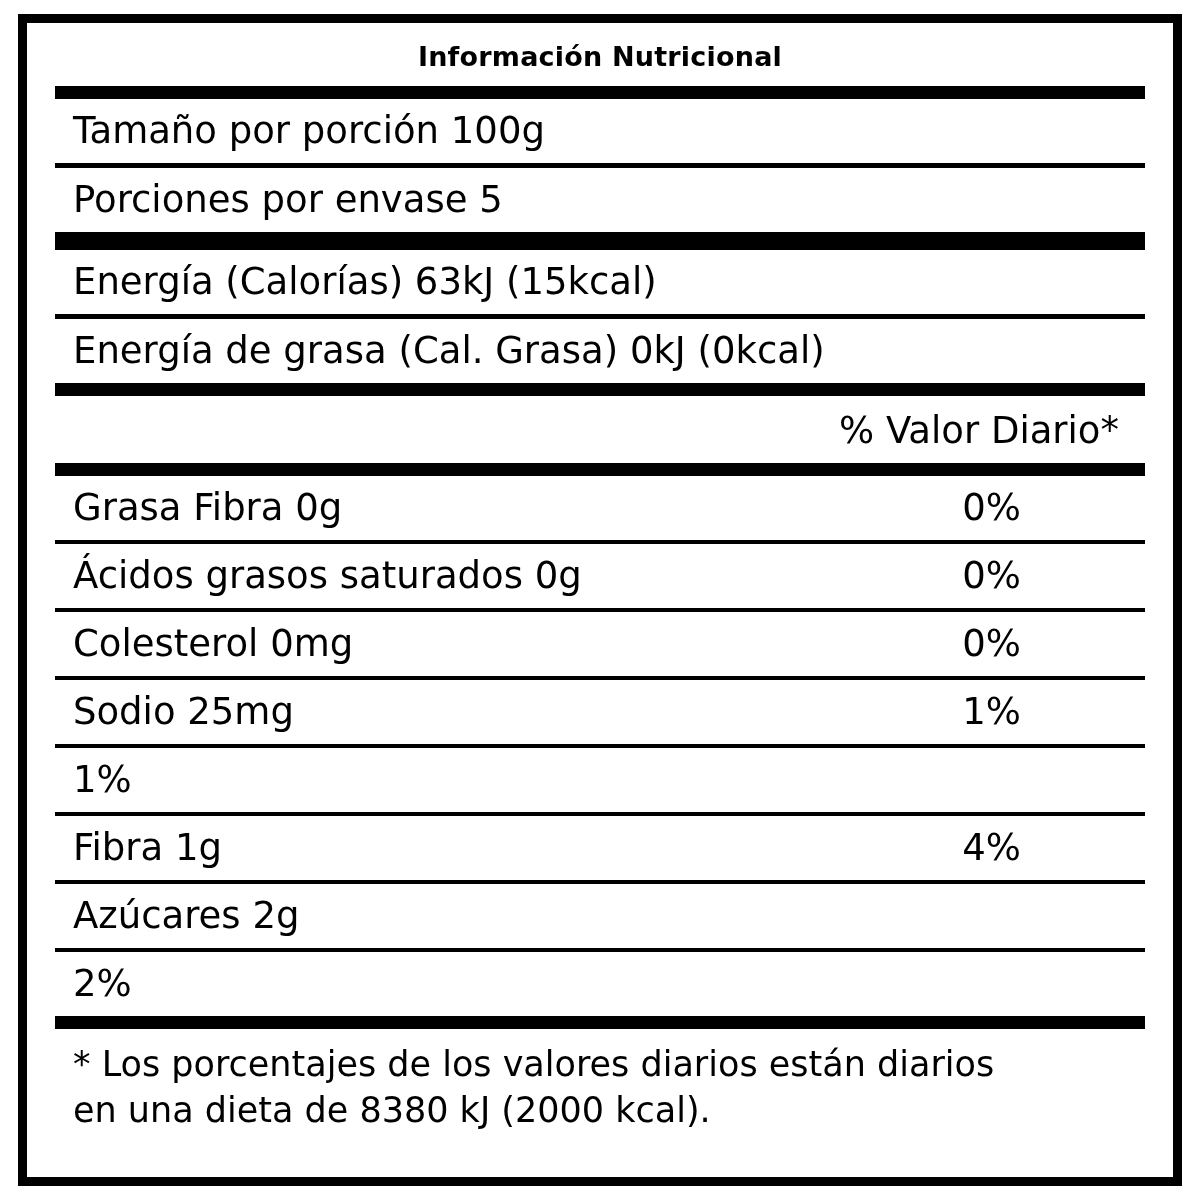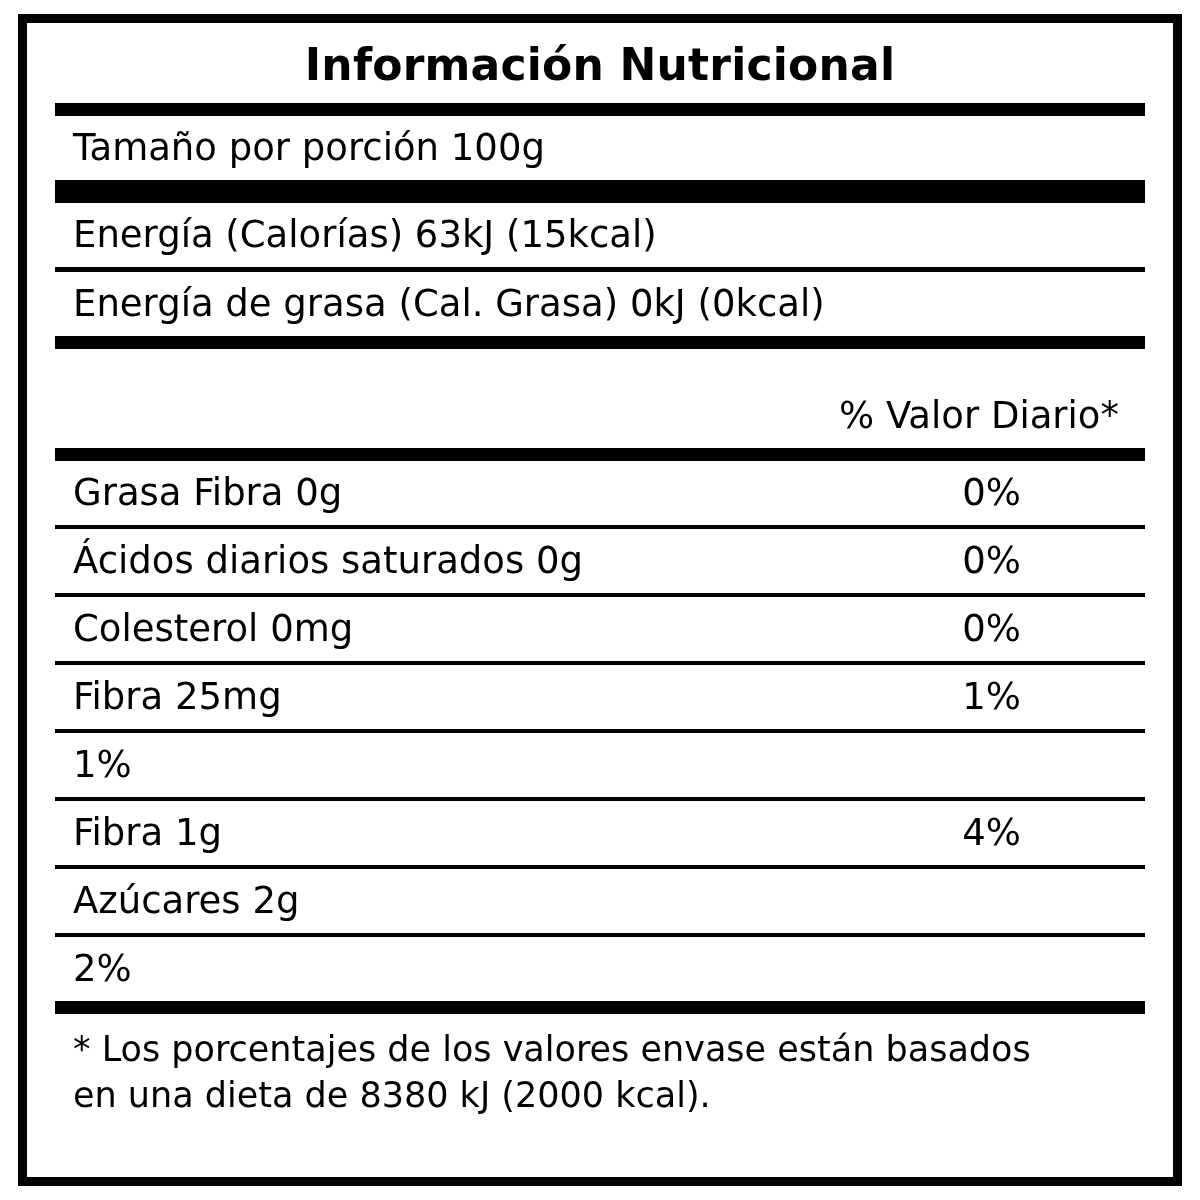--- a/index.html
+++ b/index.html
@@ -29,21 +29,21 @@
   .inner {
     position: relative;
     box-sizing: border-box;
     width: 100%;
     height: 100%;
     padding: 0 0 0 0;
   }
 
   .title {
     text-align: center;
-    font-size: 44px;
+    font-size: 27px;
     font-weight: bold;
     line-height: 1.0;
     padding: 20px 0 16px 0;
     letter-spacing: 0.2px;
   }
 
   .rule {
     height: 5px;
     background: #000000;
     margin: 0 28px;
@@ -75,21 +75,20 @@
   }
 
   .row.dv-header {
     justify-content: flex-end;
     padding-top: 16px;
     padding-bottom: 14px;
   }
   .row.dv-header .dv-label {
     padding-right: 22px;
     font-size: 37px;
-    margin-top: 32px;
   }
 
   .footnote {
     font-size: 35px;
     line-height: 1.32;
     padding: 12px 30px 0 46px;
   }
   .footnote div {
     white-space: nowrap;
   }
@@ -103,20 +102,23 @@
     <div class="title">Información Nutricional</div>
 
     <div class="rule thick"></div>
 
     <div class="row">
       <span class="label">Tamaño por porción 100g</span>
     </div>
 
     <div class="rule"></div>
 
+    <div class="row">
+      <span class="label">Porciones por envase 5</span>
+    </div>
 
     <div class="rule thick"></div>
 
 
     <div class="rule"></div>
 
     <div class="row">
       <span class="label">Energía (Calorías) 63kJ (15kcal)</span>
     </div>
 
@@ -134,33 +136,33 @@
 
     <div class="rule thick"></div>
 
     <div class="row">
       <span class="label">Grasa Fibra   0g</span>
       <span class="value">0%</span>
     </div>
     <div class="rule thin"></div>
 
     <div class="row">
-      <span class="label">Ácidos diarios saturados  0g</span>
+      <span class="label">Ácidos grasos saturados  0g</span>
       <span class="value">0%</span>
     </div>
     <div class="rule thin"></div>
 
     <div class="row">
       <span class="label">Colesterol  0mg</span>
       <span class="value">0%</span>
     </div>
     <div class="rule thin"></div>
 
     <div class="row">
-      <span class="label">Fibra   25mg</span>
+      <span class="label">Sodio   25mg</span>
       <span class="value">1%</span>
     </div>
     <div class="rule thin"></div>
 
     <div class="row">
       <span class="value">1%</span>
     </div>
     <div class="rule thin"></div>
 
     <div class="row">
@@ -175,18 +177,18 @@
     </div>
     <div class="rule thin"></div>
 
     <div class="row">
       <span class="value">2%</span>
     </div>
 
     <div class="rule thick"></div>
 
     <div class="footnote">
-      <div>* Los porcentajes de los valores envase están basados</div>
+      <div>* Los porcentajes de los valores diarios están diarios</div>
       <div>en una dieta de 8380 kJ (2000 kcal).</div>
     </div>
 
   </div>
 </div>
 
 </body></html>

